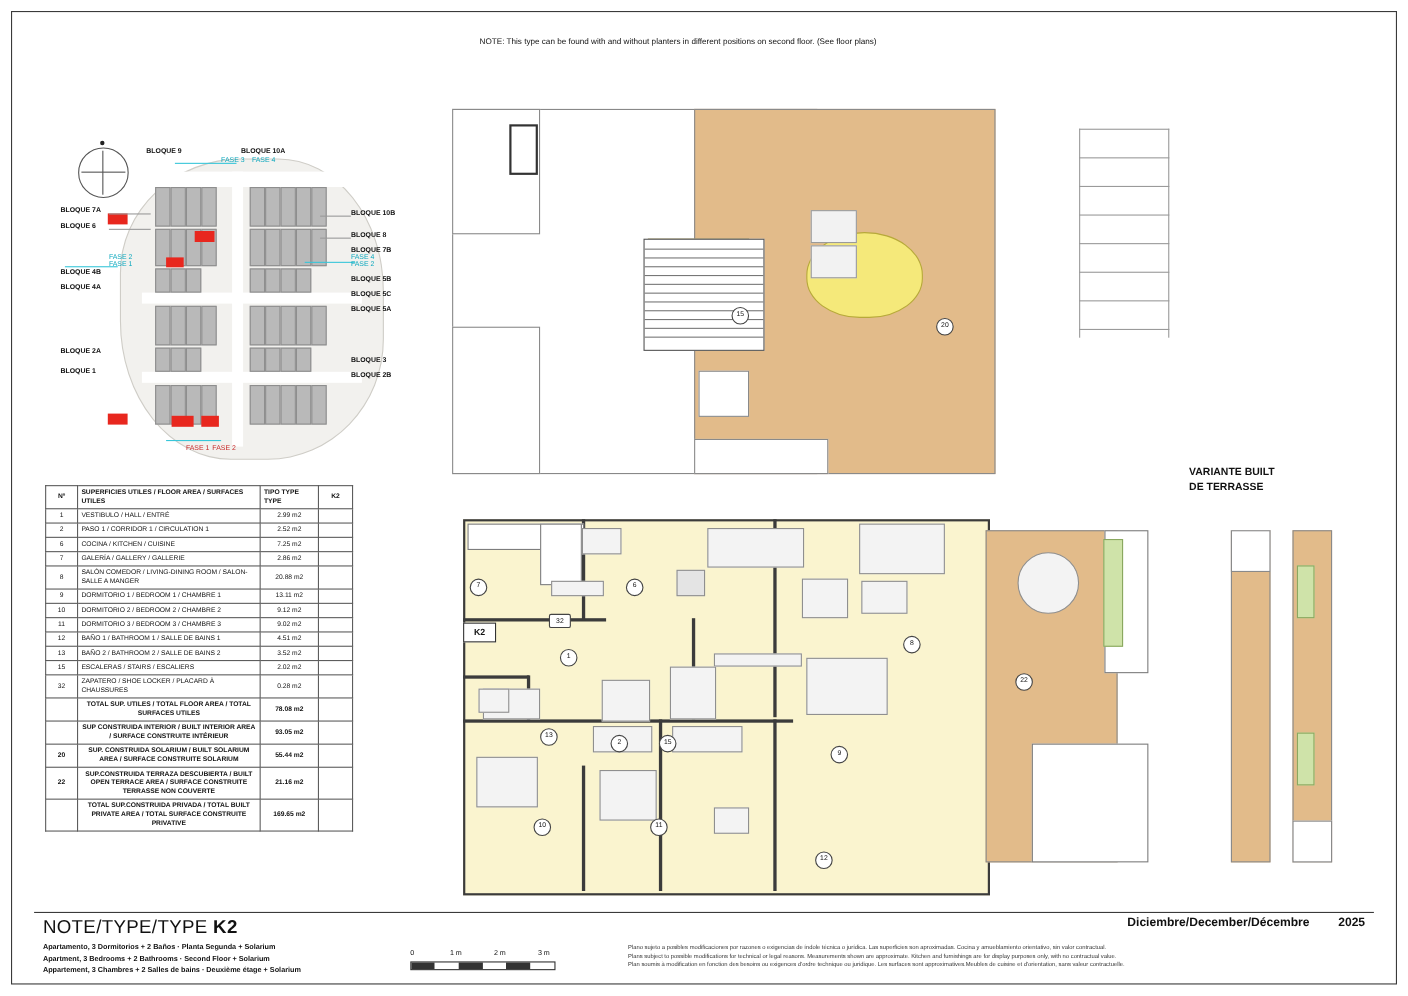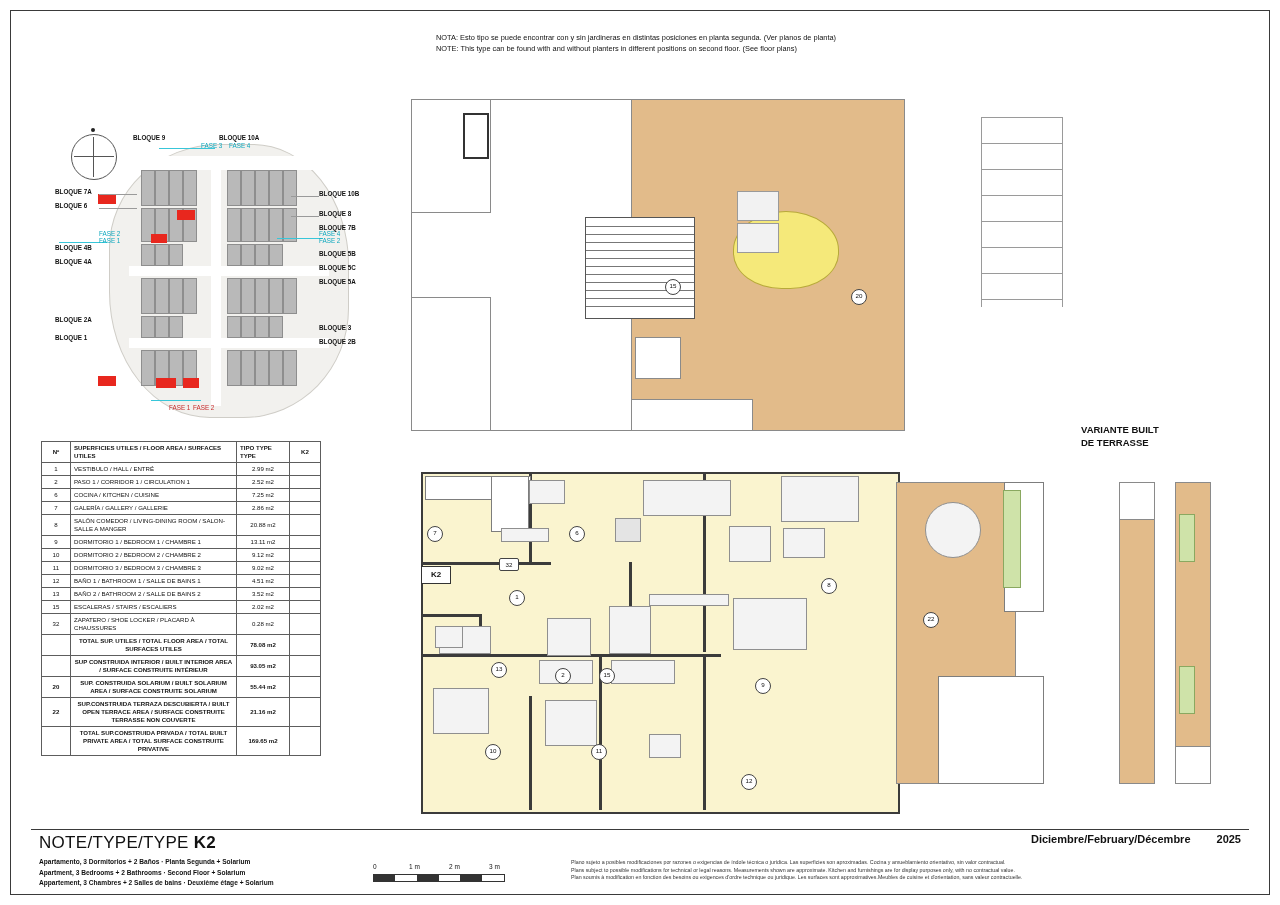--- a/index.html
+++ b/index.html
@@ -84,21 +84,20 @@
   .scalebar i{position:absolute;top:0;height:6px;background:#333;}
   .disclaimer{position:absolute;left:560px;top:848px;width:680px;font-size:5.3px;line-height:7.6px;color:#333;}
   .disclaimer div{white-space:nowrap;}
 </style>
 </head>
 <body>
 
 <div class="sheet">
 
   <div class="note">
-    <div>NOTA: Esto tipo se puede encontrar con y sin jardineras en distintas posiciones en planta segunda. (Ver planos de planta)</div>
     <div>NOTE: This type can be found with and without planters in different positions on second floor. (See floor plans)</div>
   </div>
 
   <div class="siteplan">
     <div class="compass">
         <span class="dot"></span>
       </div>
     <div class="blob"></div>
 
     <div class="road" style="left:88px;top:40px;width:200px;height:14px;"></div>
@@ -450,21 +449,21 @@
   <div class="tipo">
     <span>NOTE/TYPE/TYPE</span>
     <b>K2</b>
   </div>
   <div class="subt">
     <div>Apartamento, 3 Dormitorios + 2 Baños · Planta Segunda + Solarium</div>
     <div>Apartment, 3 Bedrooms + 2 Bathrooms · Second Floor + Solarium</div>
     <div>Appartement, 3 Chambres + 2 Salles de bains · Deuxième étage + Solarium</div>
   </div>
   <div class="date">
-    <span>Diciembre/February/Décembre</span><span>2025</span>
+    <span>Diciembre/December/Décembre</span><span>2025</span>
   </div>
 
   <div class="scale">
     <span style="position:absolute;left:0;">0</span>
     <span style="position:absolute;left:36px;">1 m</span>
     <span style="position:absolute;left:76px;">2 m</span>
     <span style="position:absolute;left:116px;">3 m</span>
   </div>
   <div class="scalebar">
     <i style="left:0;width:21px;"></i>

